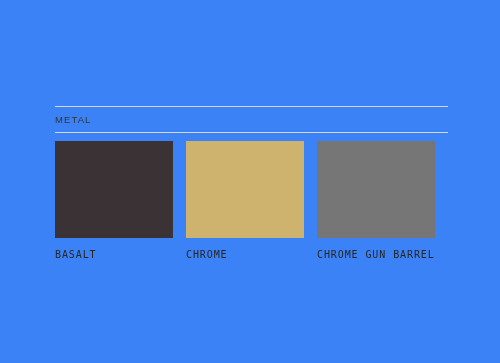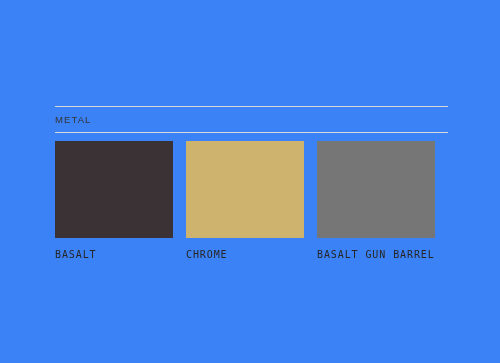--- a/index.html
+++ b/index.html
@@ -105,20 +105,20 @@
         <span class="swatch-label">BASALT</span>
       </div>
 
       <div class="swatch-cell">
         <span class="swatch-chip" style="background-color: rgb(205, 179, 109);"></span>
         <span class="swatch-label">CHROME</span>
       </div>
 
       <div class="swatch-cell">
         <span class="swatch-chip" style="background-color: rgb(118, 118, 118);"></span>
-        <span class="swatch-label">BASALT GUN BARREL</span>
+        <span class="swatch-label">CHROME GUN BARREL</span>
       </div>
 
     </div>
 
   </div>
 
 </div>
 
 </body></html>

